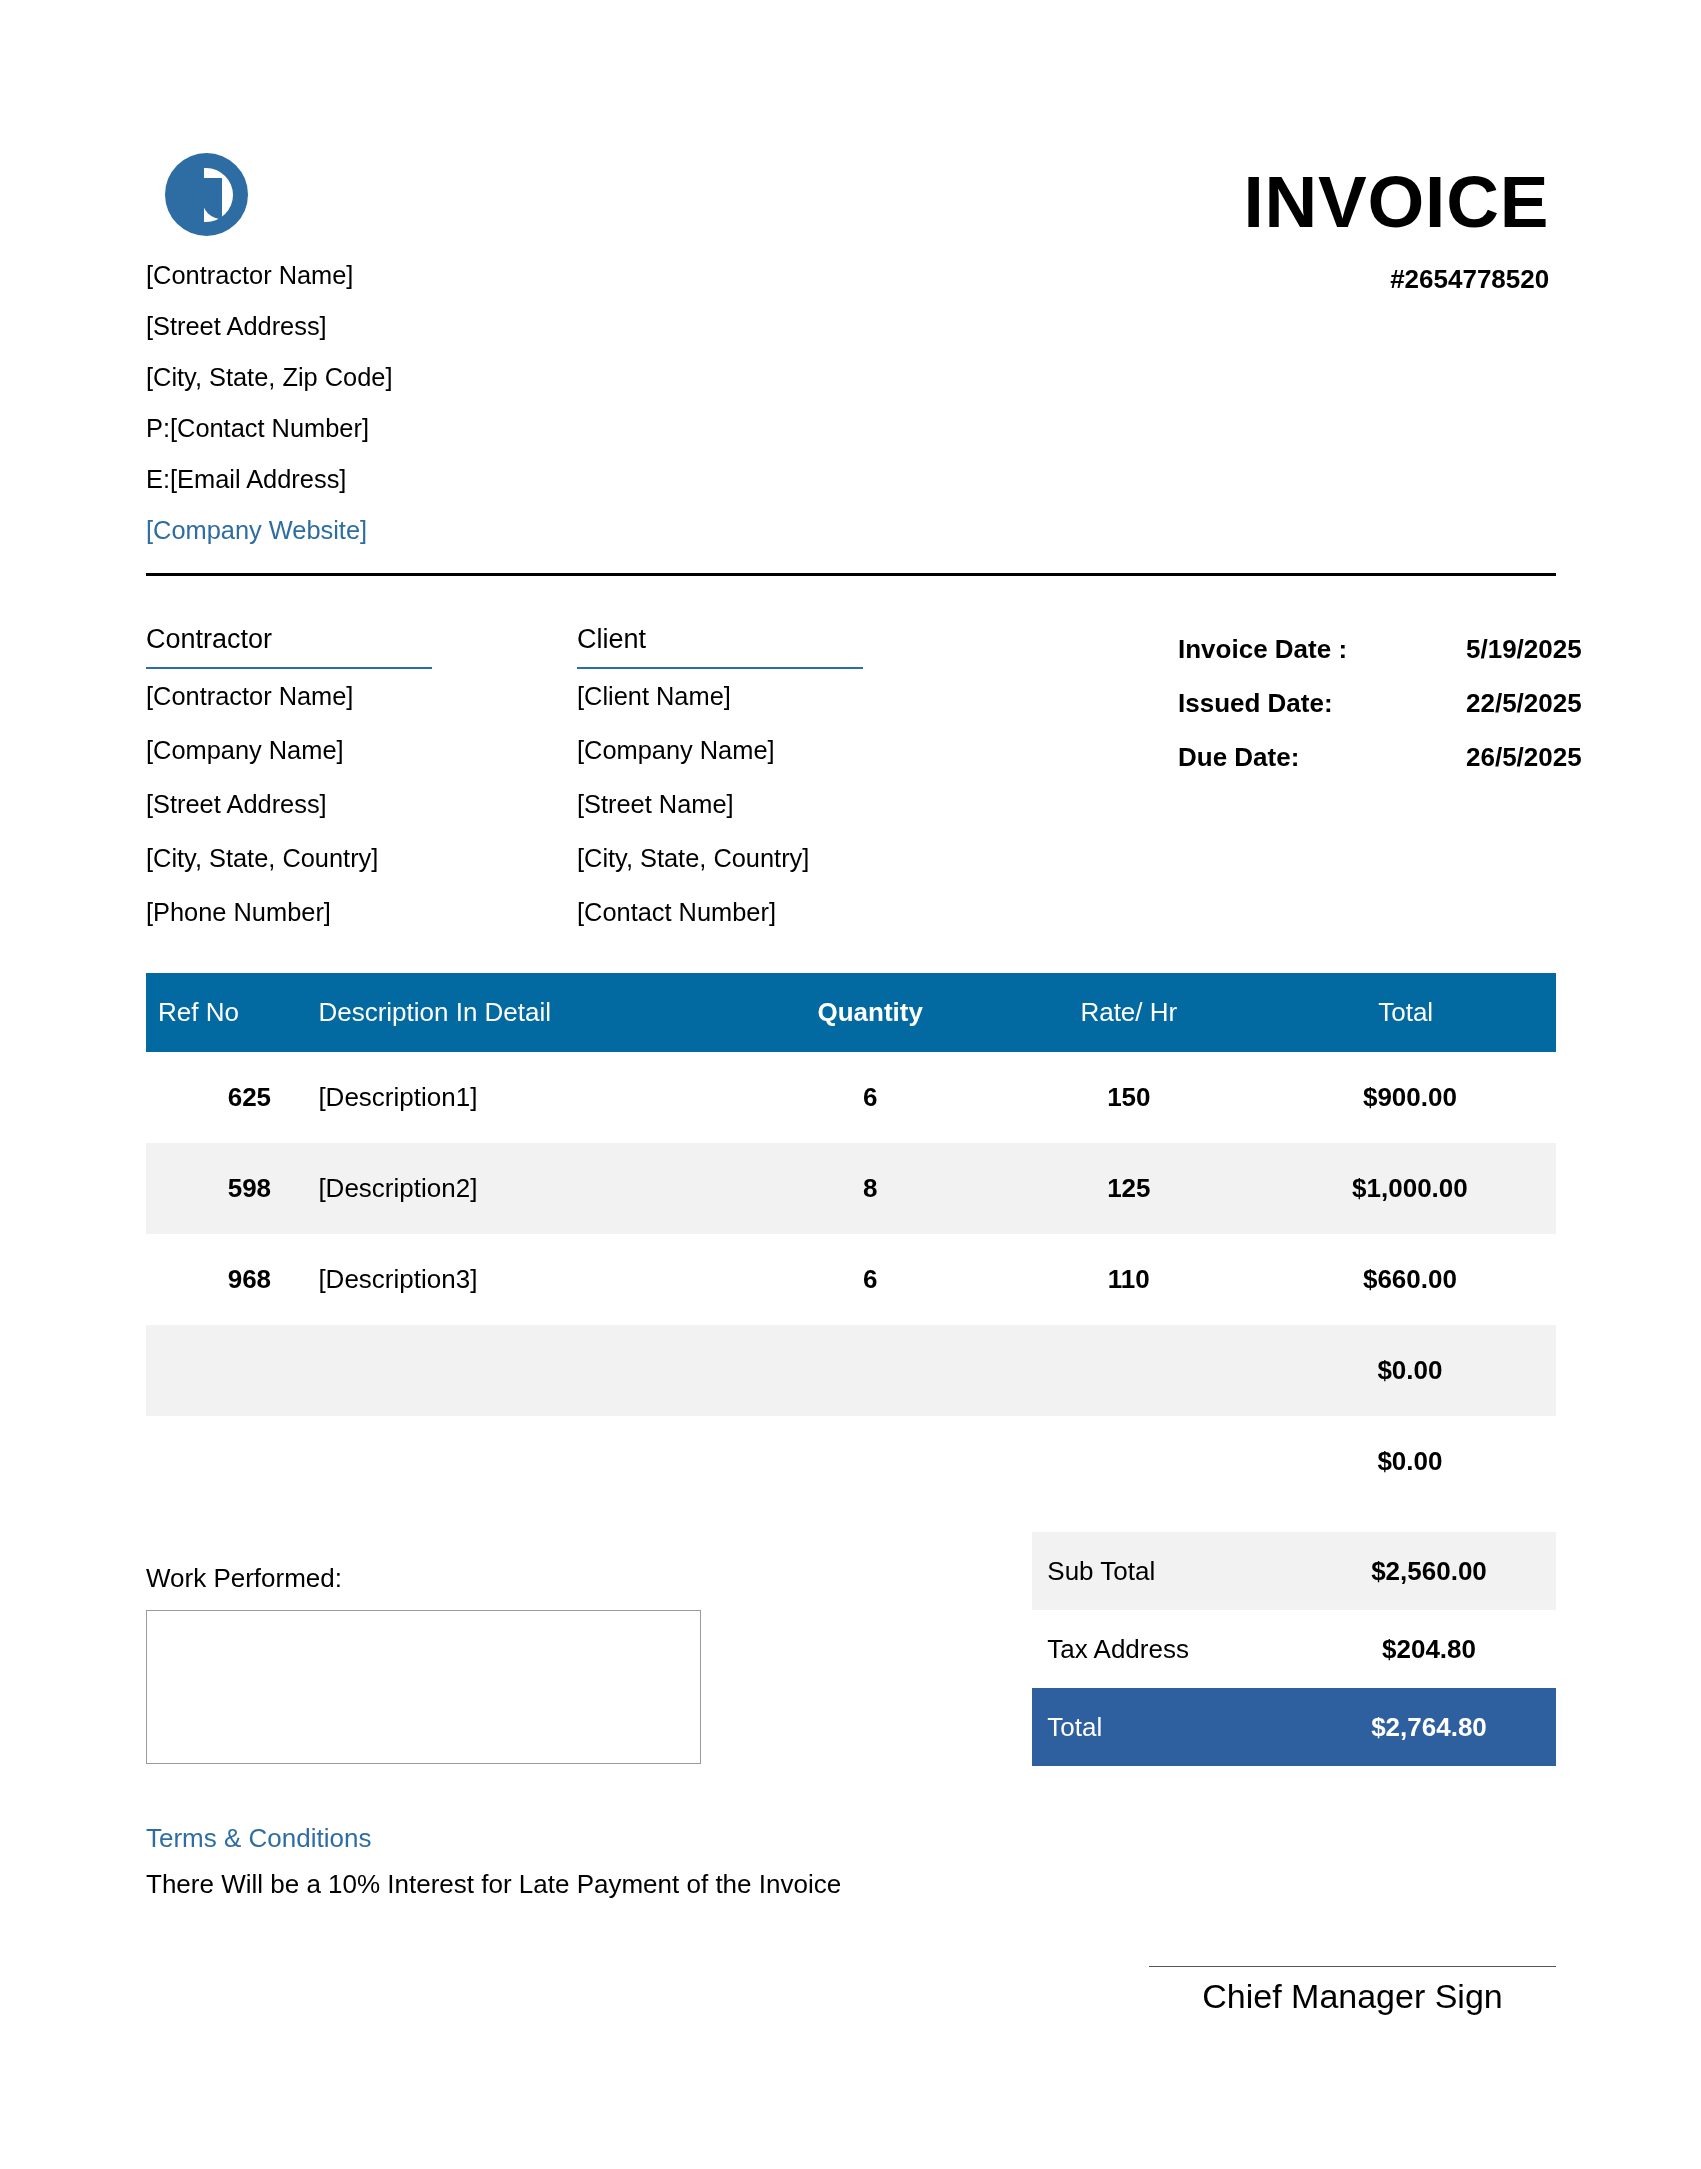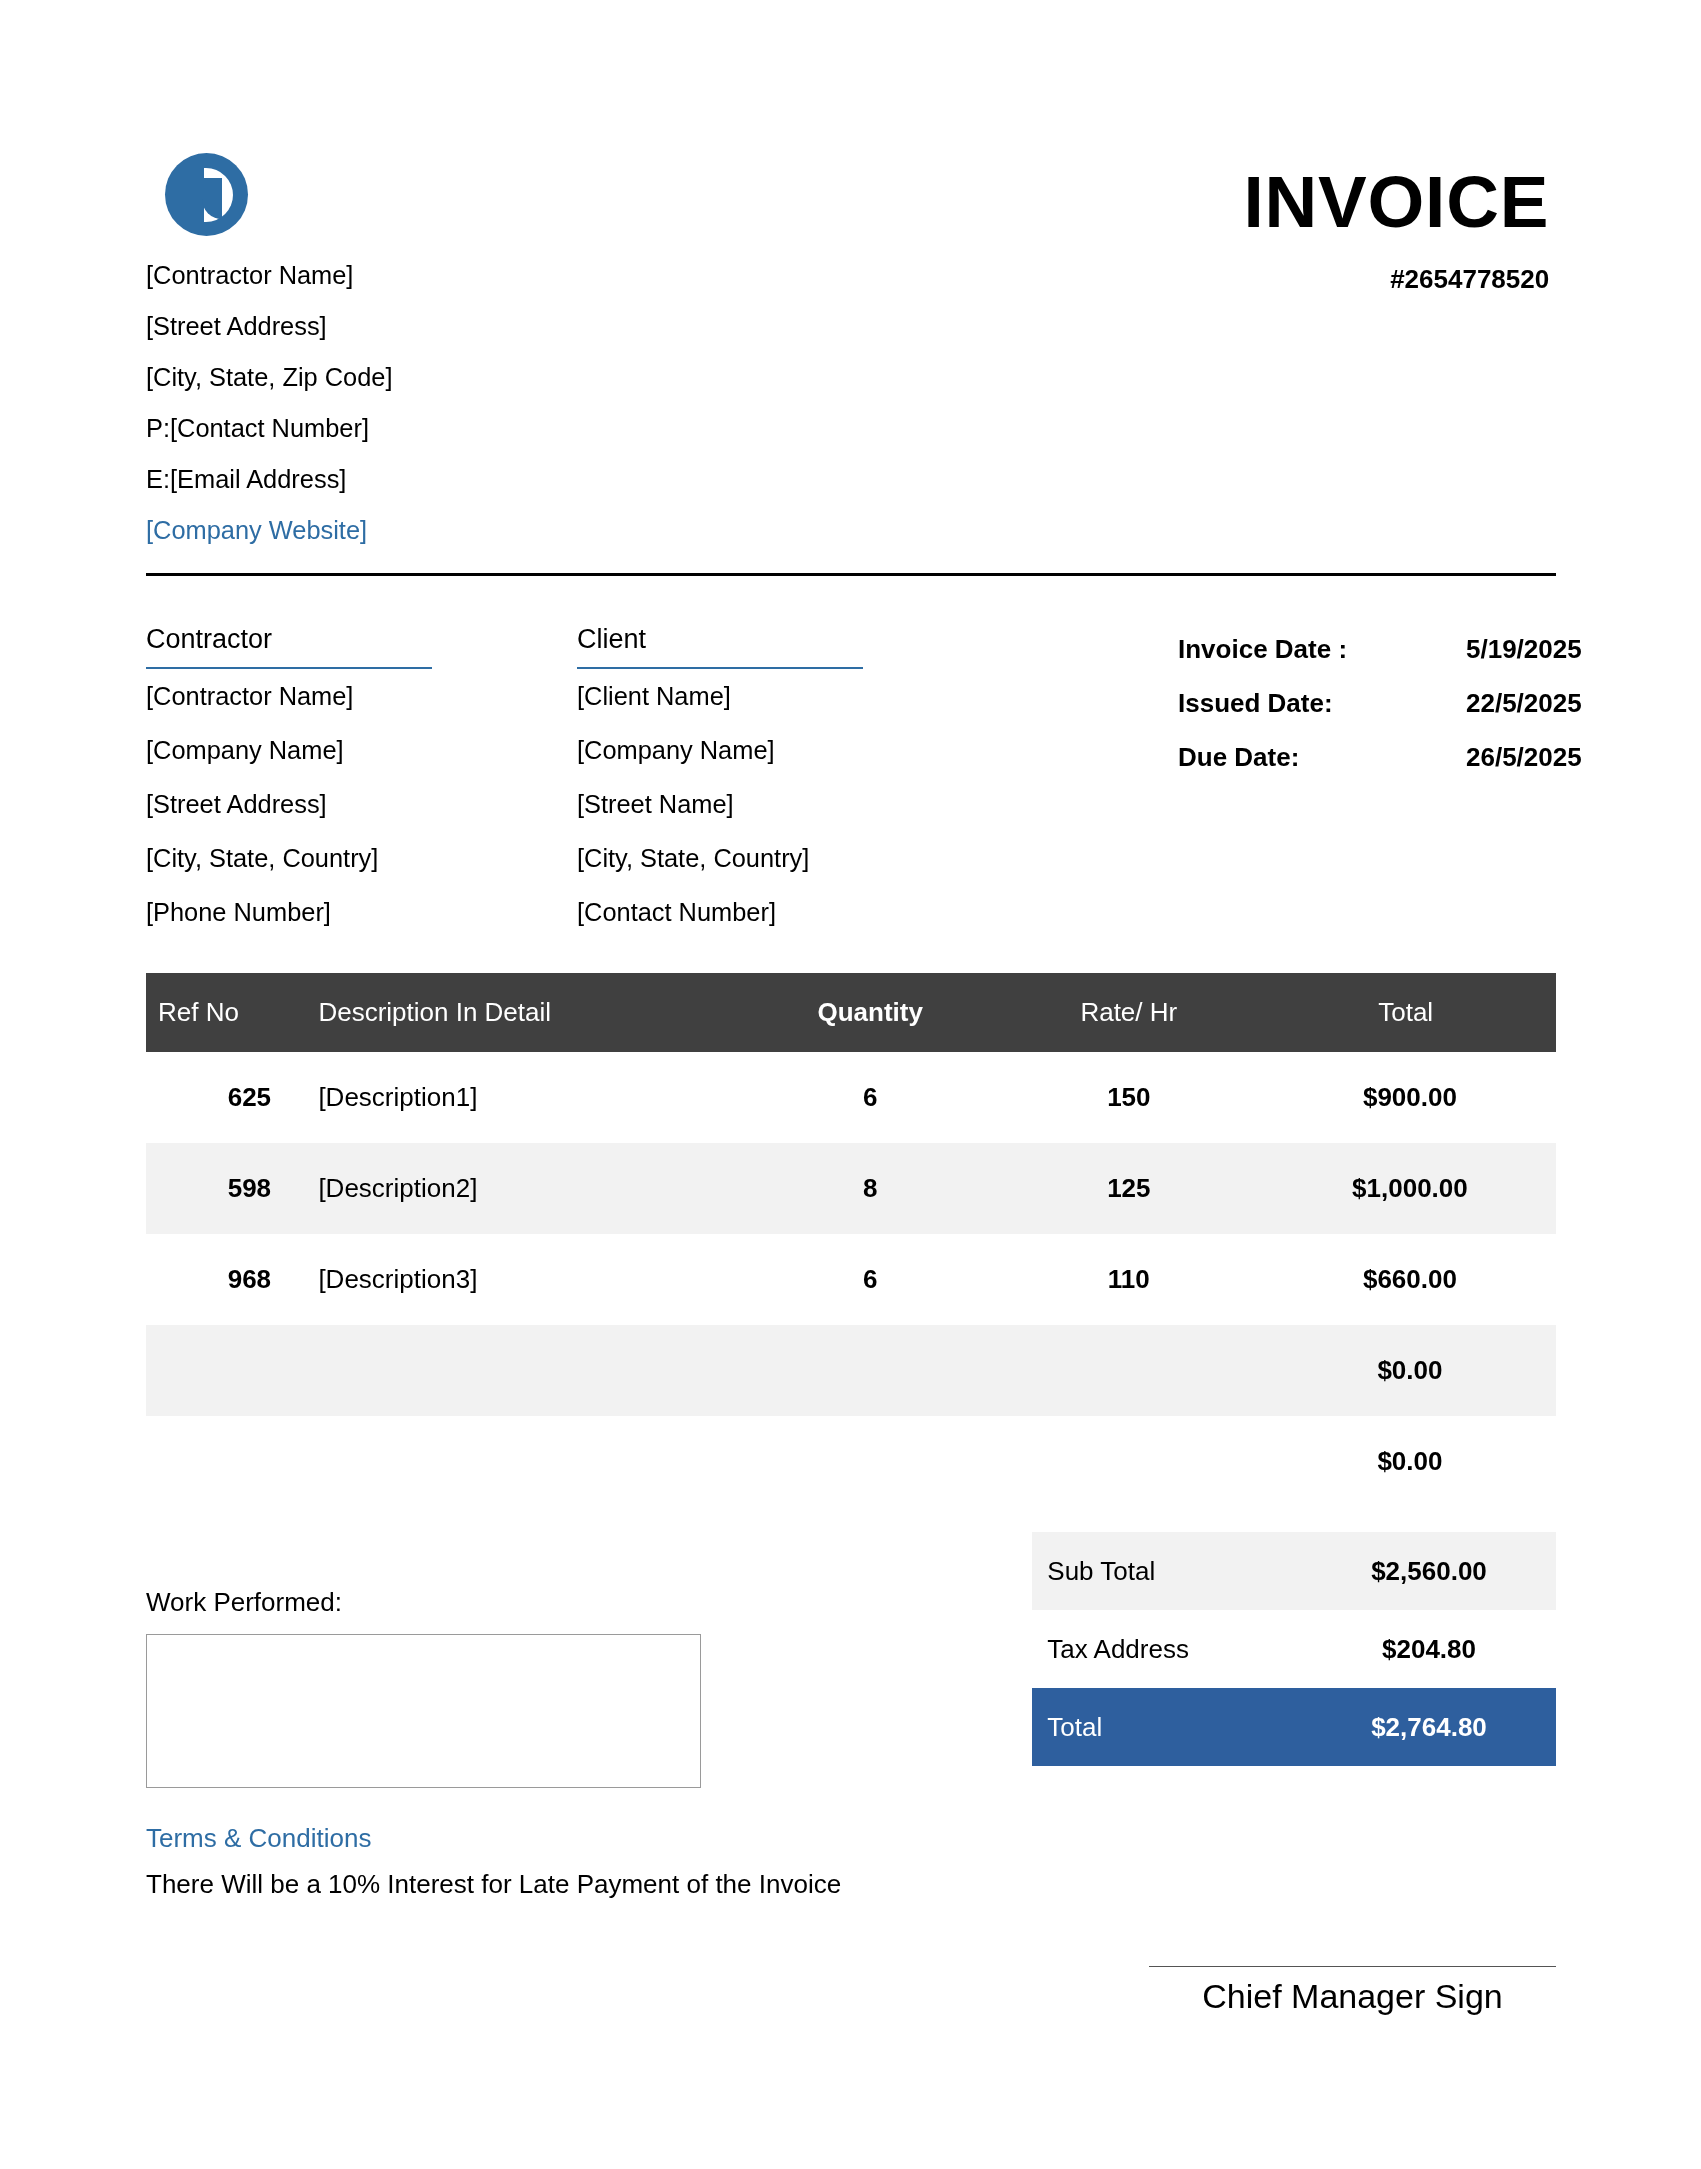--- a/index.html
+++ b/index.html
@@ -152,21 +152,21 @@
 
   
   .items {
     position: absolute;
     top: 973px;
     left: 146px;
     width: 1410px;
     border-collapse: collapse;
   }
   .items th {
-    background: #404040;
+    background: #0369a1;
     color: #ffffff;
     font-size: 26px;
     font-weight: normal;
     padding: 24px 0;
     text-align: center;
   }
   .items th.c-ref { text-align: left; padding-left: 12px; width: 144px; }
   .items th.c-desc { text-align: left; padding-left: 20.3px; width: 441px; }
   .items th.c-qty { width: 254px; font-weight: bold; }
   .items th.c-rate { width: 280px; }
@@ -206,21 +206,20 @@
   }
   .totals .trow.grand .lbl { font-weight: normal; }
   .totals .trow.grand .val { font-weight: bold; }
 
   
   .work {
     position: absolute;
     left: 146px;
     top: 1559px;
     width: 568px;
-    margin-top: 24px;
   }
   .work .wlabel {
     font-size: 26px;
     line-height: 39px;
   }
   .work .wbox {
     margin-top: 12px;
     width: 555px;
     height: 154px;
     border: 1.7px solid #9a9a9a;

